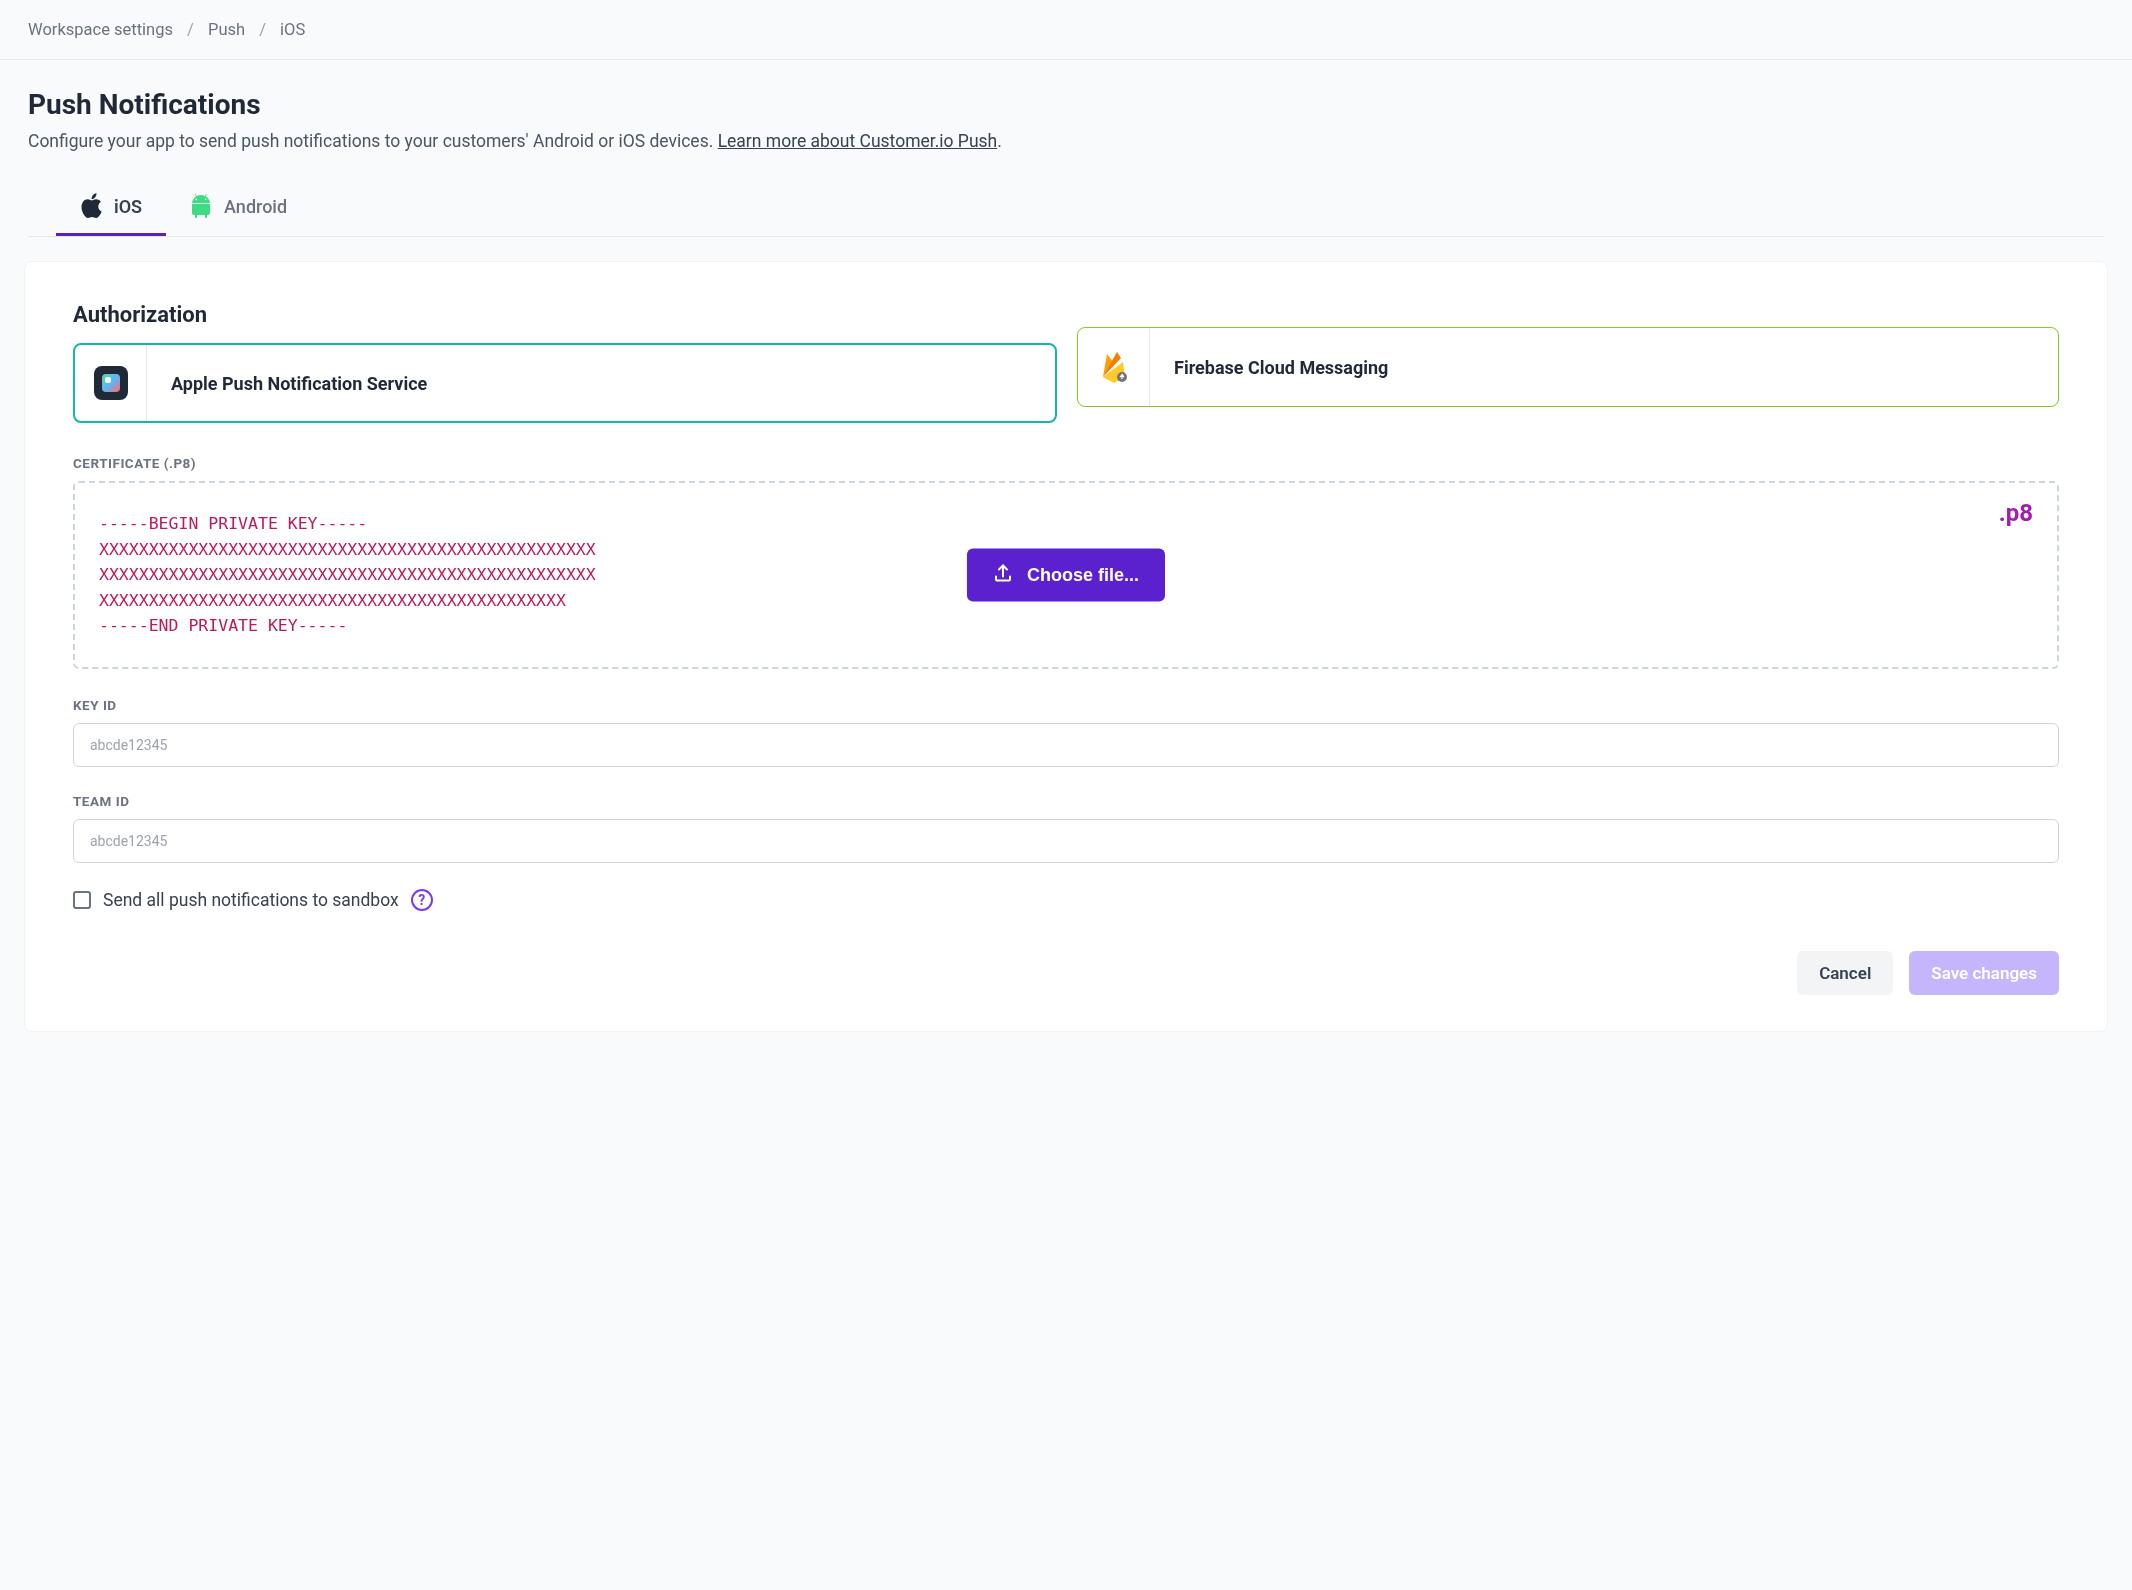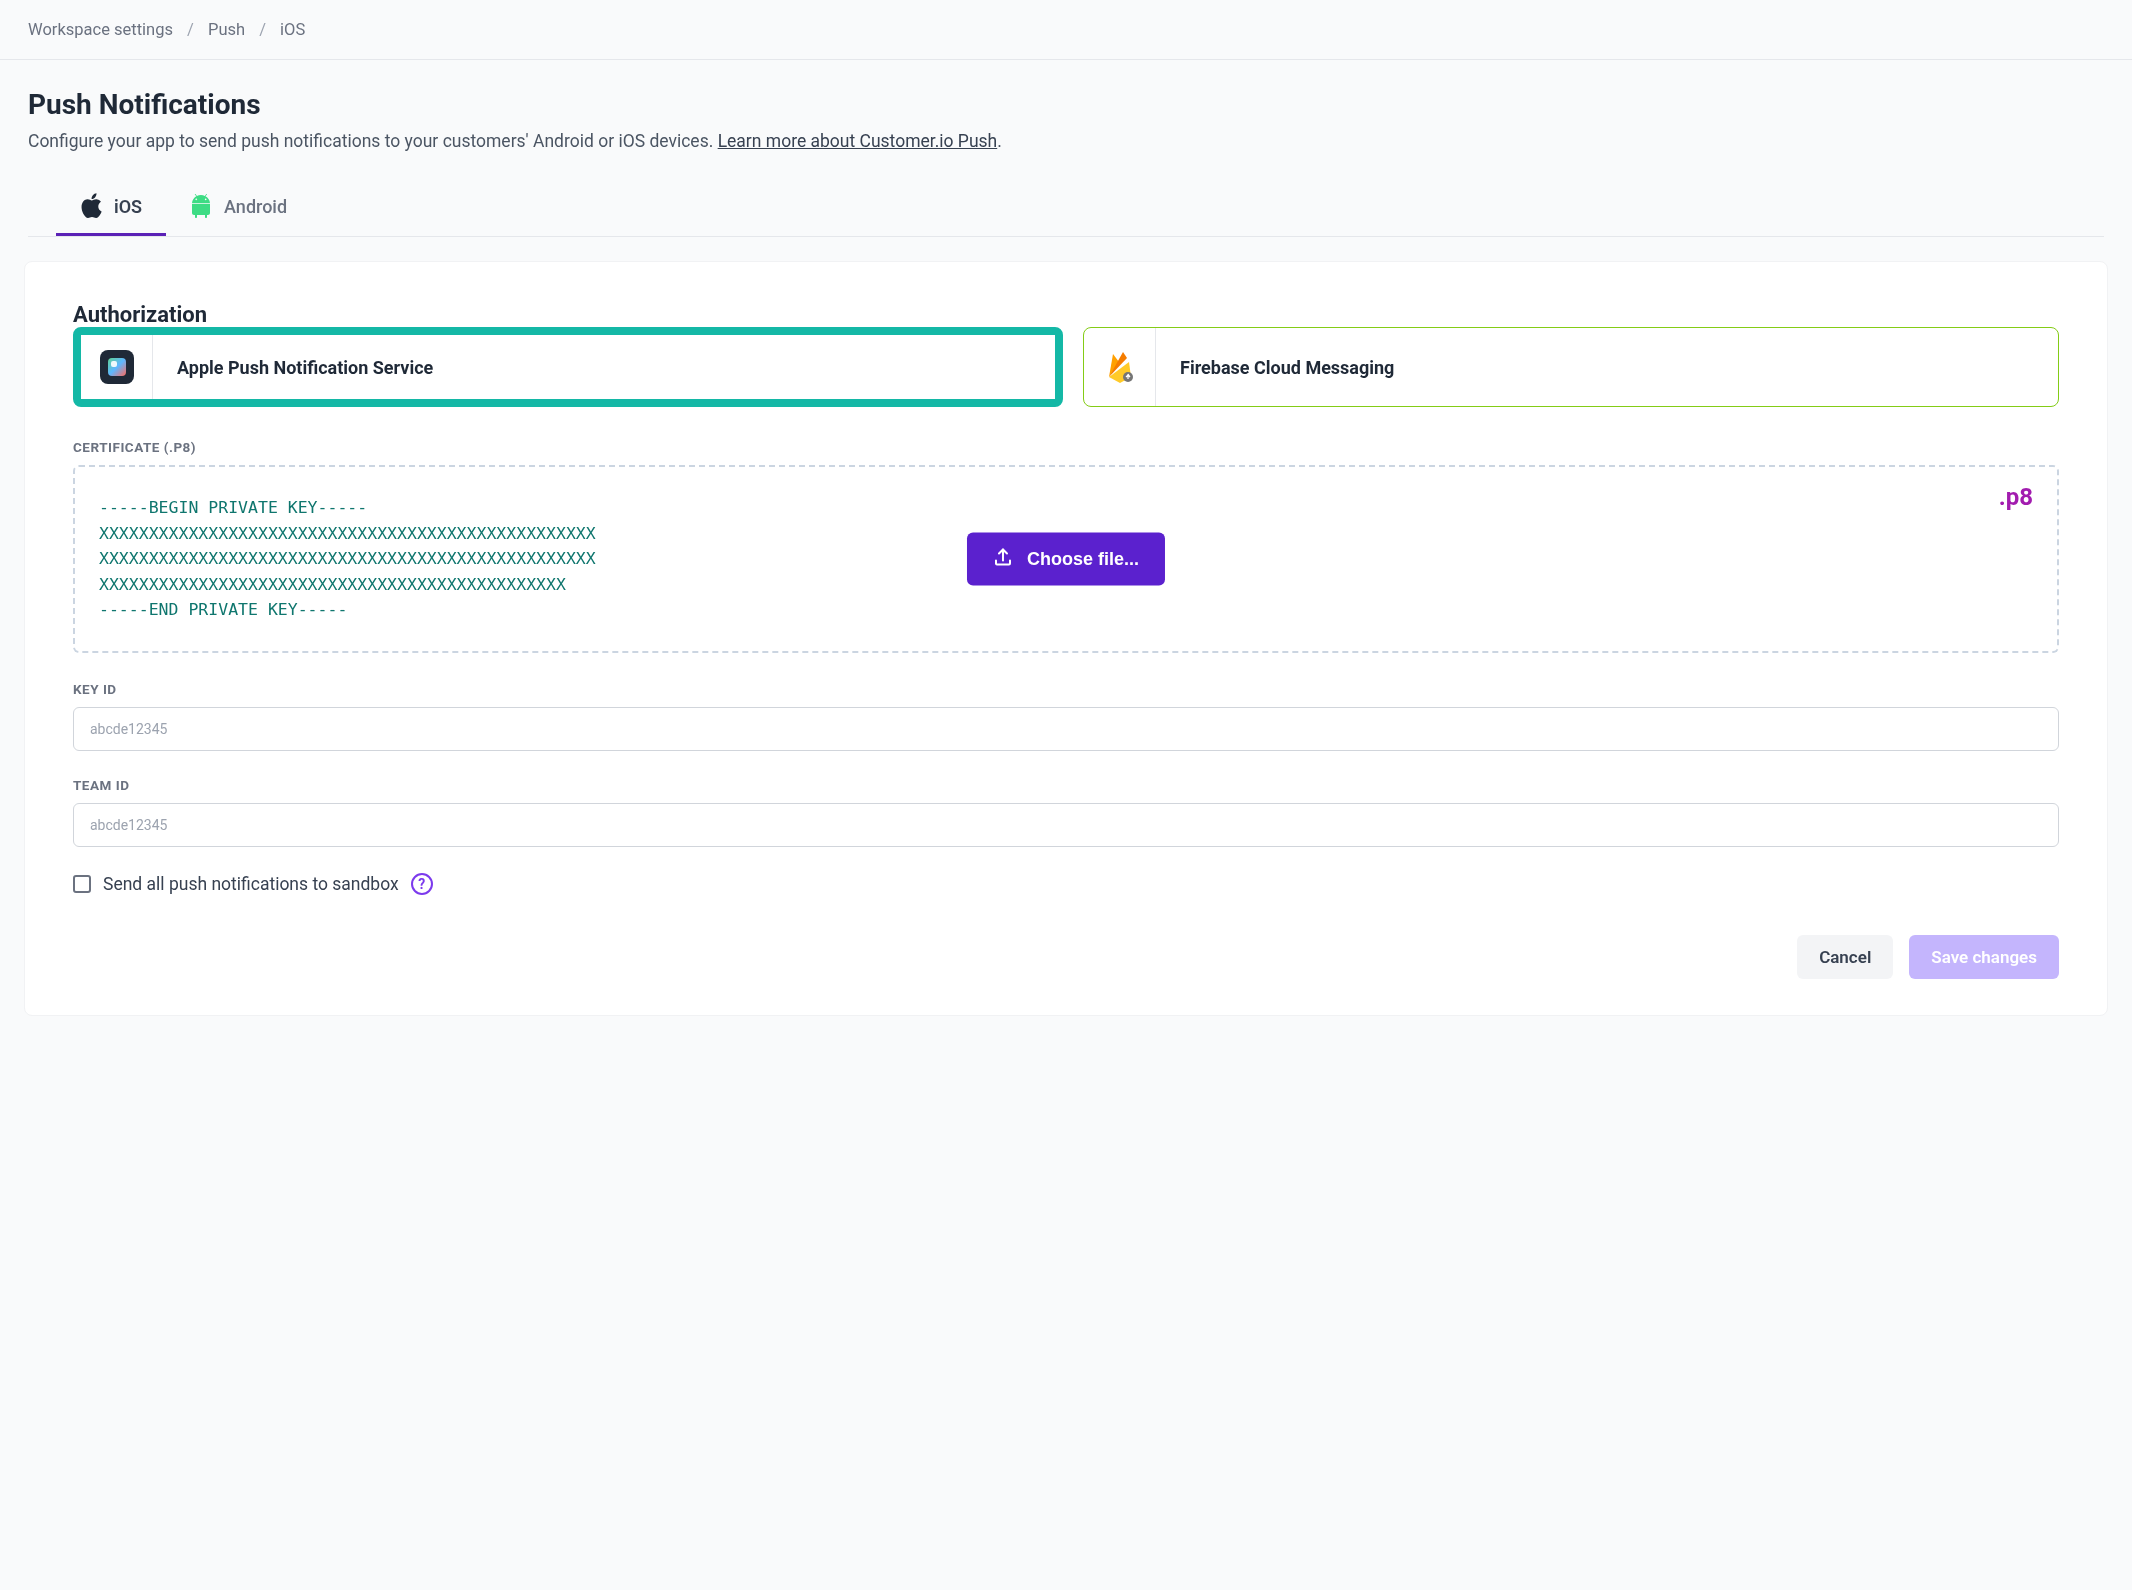--- a/index.html
+++ b/index.html
@@ -100,21 +100,22 @@
       display: flex;
       align-items: center;
       border: 1px solid #84cc16;
       border-radius: 8px;
       overflow: hidden;
       cursor: pointer;
       background: white;
       height: 80px;
     }
     .provider-card.selected {
-      border: 8px solid #14b8a6;
+      border: 2px solid #14b8a6;
+      margin-top: 16px;
     }
     .provider-icon-box {
       width: 72px;
       height: 100%;
       border-right: 1px solid #e5e7eb;
       display: flex;
       align-items: center;
       justify-content: center;
     }
     .provider-label {
@@ -179,21 +180,21 @@
       position: absolute;
       top: 16px;
       right: 24px;
       font-size: 24px;
       font-weight: 700;
       color: #a21caf;
     }
     .dropzone-keytext {
       font-family: ui-monospace, SFMono-Regular, "SF Mono", Menlo, Consolas, monospace;
       font-size: 16.5px;
-      color: #0f766e;
+      color: #be185d;
       line-height: 1.55;
       white-space: pre;
       flex: 1;
     }
     .choose-file-btn {
       background: #5b21ce;
       color: white;
       border: none;
       border-radius: 6px;
       padding: 14px 26px;

